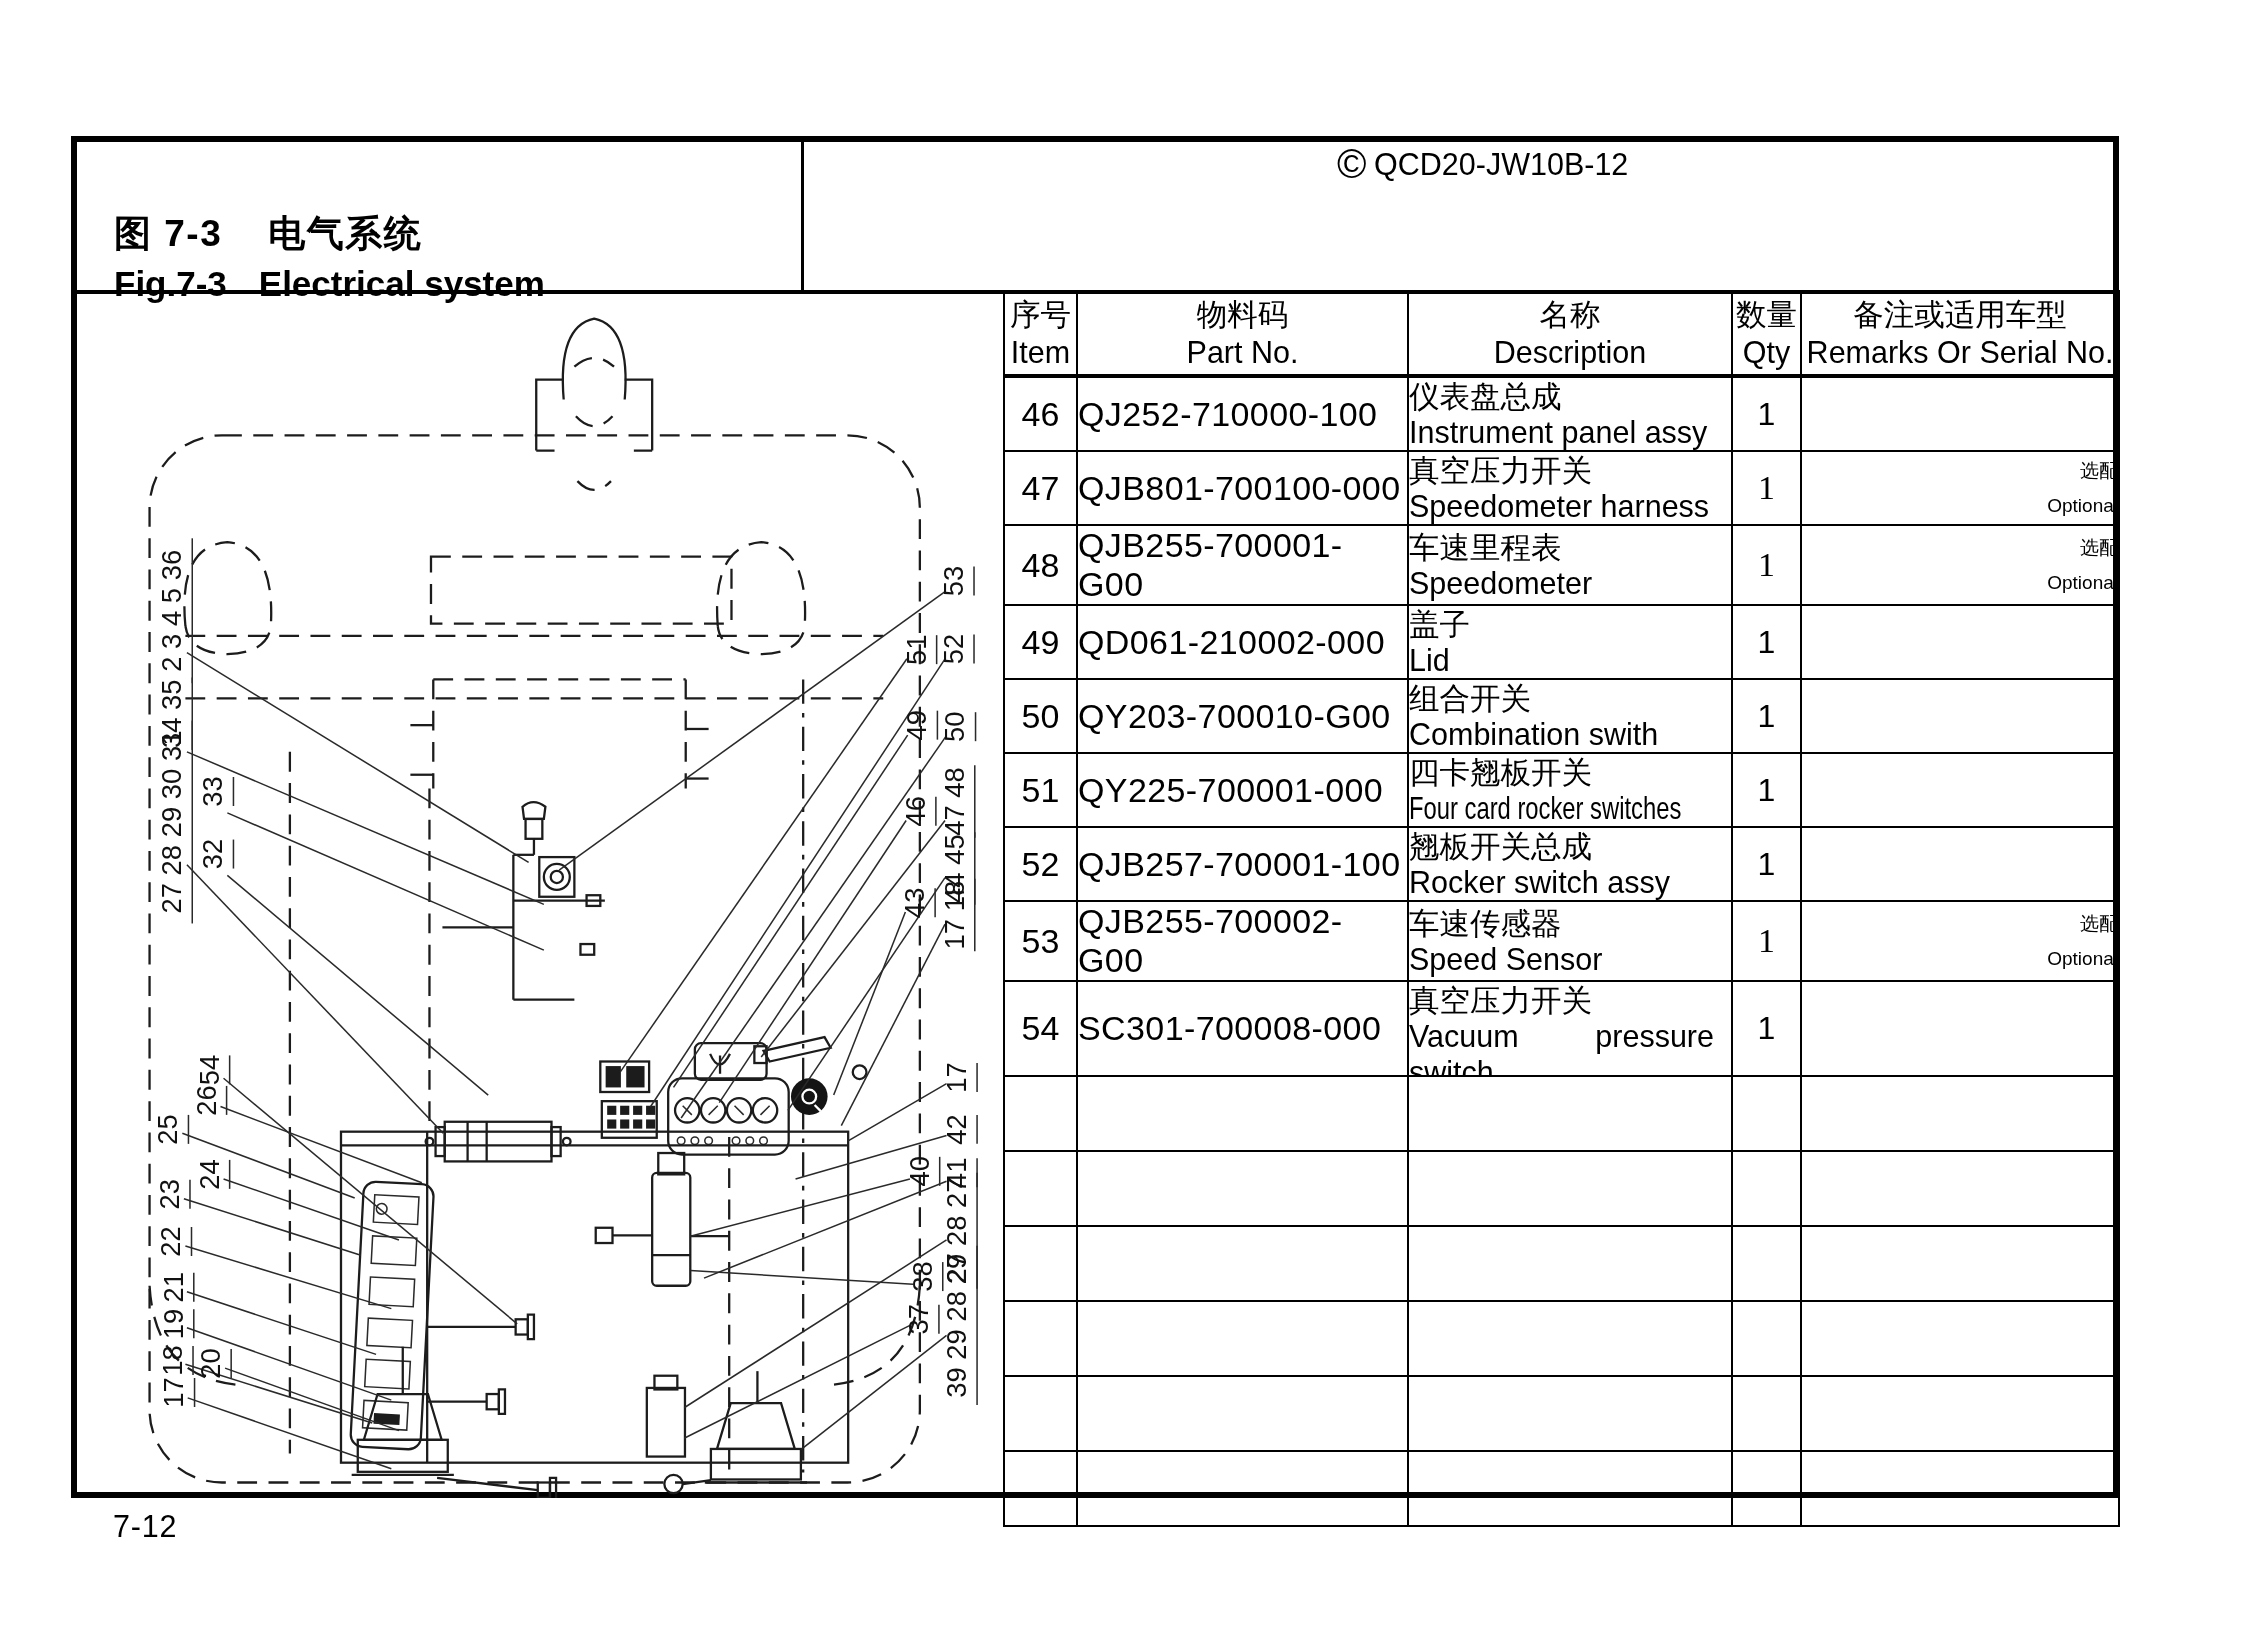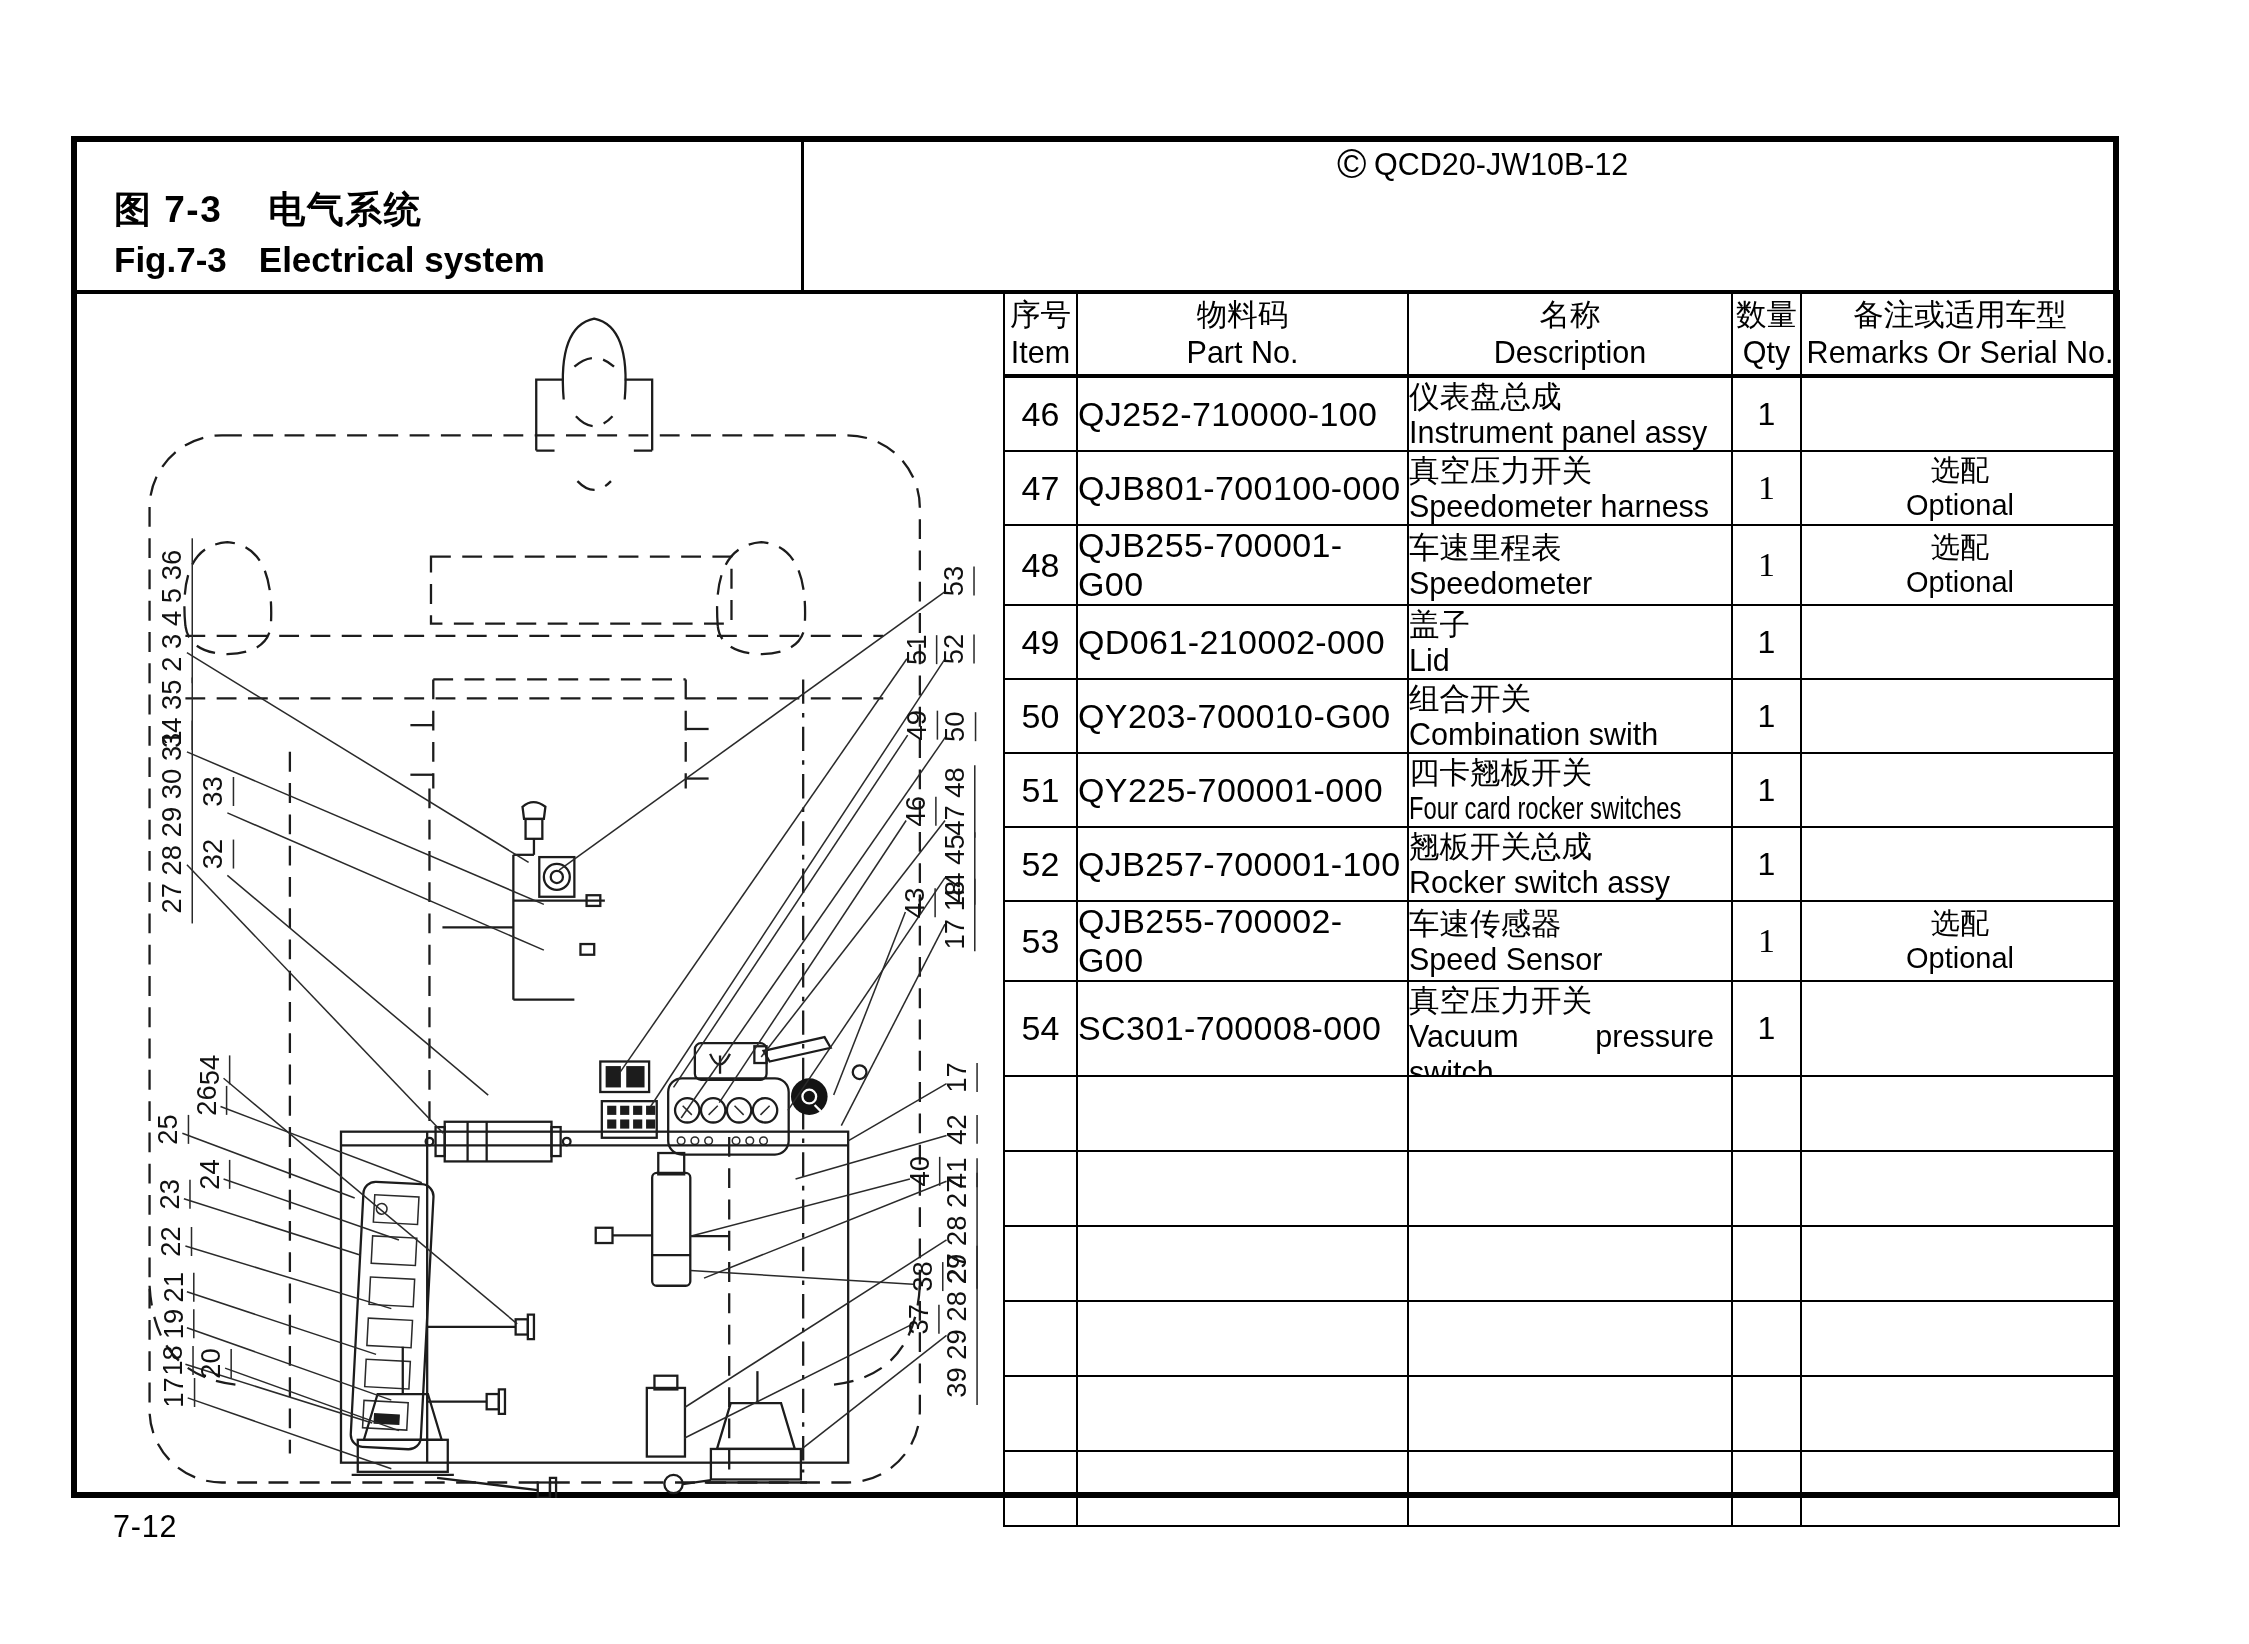--- a/index.html
+++ b/index.html
@@ -5,21 +5,21 @@
   html,body{margin:0;padding:0;background:#ffffff;}
   #page{position:relative;width:2250px;height:1644px;background:#fff;
         font-family:"Liberation Sans","DejaVu Sans",sans-serif;color:#000;overflow:hidden;}
   
   #frame{position:absolute;left:71px;top:136px;width:2048px;height:1362px;
          border:6.9px solid #000;box-sizing:border-box;}
   #title-divider{position:absolute;left:801px;top:136px;width:3.1px;height:158px;background:#000;}
   #header-rule{position:absolute;left:71px;top:290px;width:2048px;height:3.8px;background:#000;}
   
   #title-block{position:absolute;left:114px;top:185px;line-height:50px;font-weight:bold;}
-  #title-zh{font-size:37px;letter-spacing:1.5px;}
+  #title-zh{font-size:37px;letter-spacing:1.5px;margin-top:24px;}
   #title-zh .gap{display:inline-block;width:46px;}
   #title-en{font-size:35px;}
   #title-en .gap{display:inline-block;width:32px;}
   
   #copyright{position:absolute;left:1329px;top:142px;font-size:30.5px;white-space:nowrap;margin-left:8px;}
   #copyright .csym{font-size:40px;vertical-align:-3.1px;margin-right:7.6px;}
   
   #page-no{position:absolute;left:113px;top:1509px;font-size:30.5px;font-weight:normal;letter-spacing:0.8px;}
   
   #parts-table{position:absolute;left:1003px;top:290px;width:1115px;border-collapse:collapse;
@@ -27,21 +27,21 @@
   #parts-table th,#parts-table td{border:2.3px solid #000;padding:0;vertical-align:middle;
                overflow:hidden;}
   #parts-table thead th{border-bottom:4.6px solid #000;font-weight:normal;font-size:30.5px;line-height:38px;text-align:center;}
   #parts-table tr{height:73px;}
   #parts-table thead tr{height:85px;}
   td.c-item{text-align:center;font-size:34px;}
   td.c-part{font-size:34px;padding-left:20px;letter-spacing:0.4px;}
   td.c-desc{font-size:30.5px;padding-left:13.7px;line-height:36px;}
   td.c-qty{text-align:center;font-size:32px;}
   td.c-qty .serif{font-family:"Liberation Serif","DejaVu Serif",serif;font-size:34px;}
-  td.c-rem{text-align:center;font-size:29px;line-height:35px;}
+  td.c-rem{text-align:right;font-size:19px;line-height:35px;}
   .desc-clip{height:93px;overflow:hidden;}
   .condensed{display:inline-block;transform:scaleX(0.78);transform-origin:left center;white-space:nowrap;}
   .justify-line{display:flex;justify-content:space-between;width:305px;}
   
   #diagram{position:absolute;left:71px;top:294px;}
   #diagram svg{display:block;}
   .ln{stroke:#1c1c1c;stroke-width:3;fill:none;}
   .lnthin{stroke:#2a2a2a;stroke-width:2;fill:none;}
   .dash{stroke:#1c1c1c;stroke-width:3;fill:none;stroke-dasharray:26 15;}
   .dashdot{stroke:#1c1c1c;stroke-width:3;fill:none;stroke-dasharray:32 12 6 12;}

